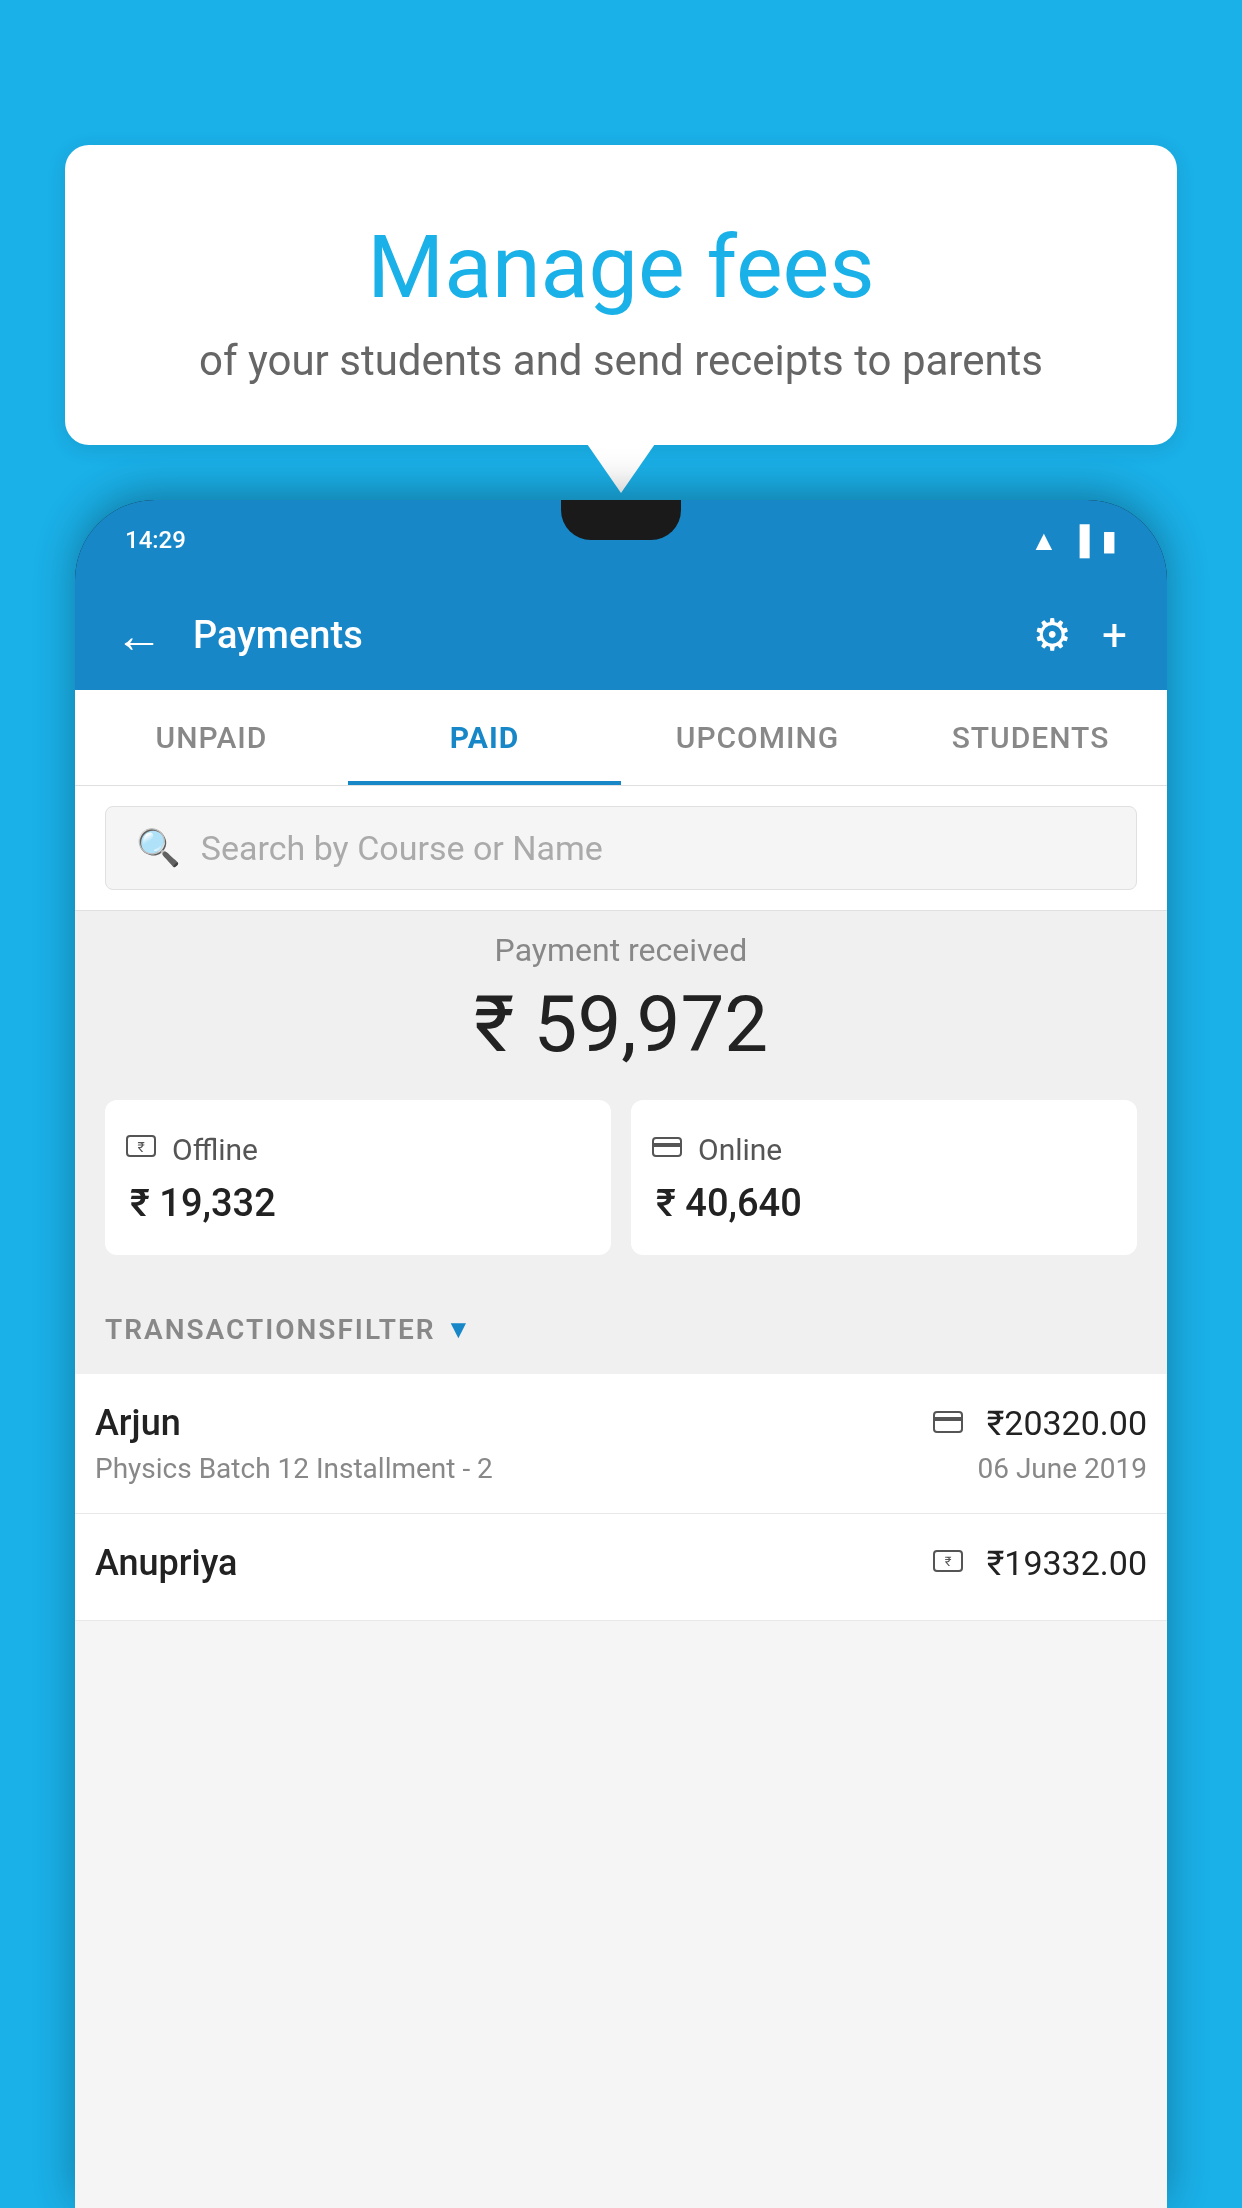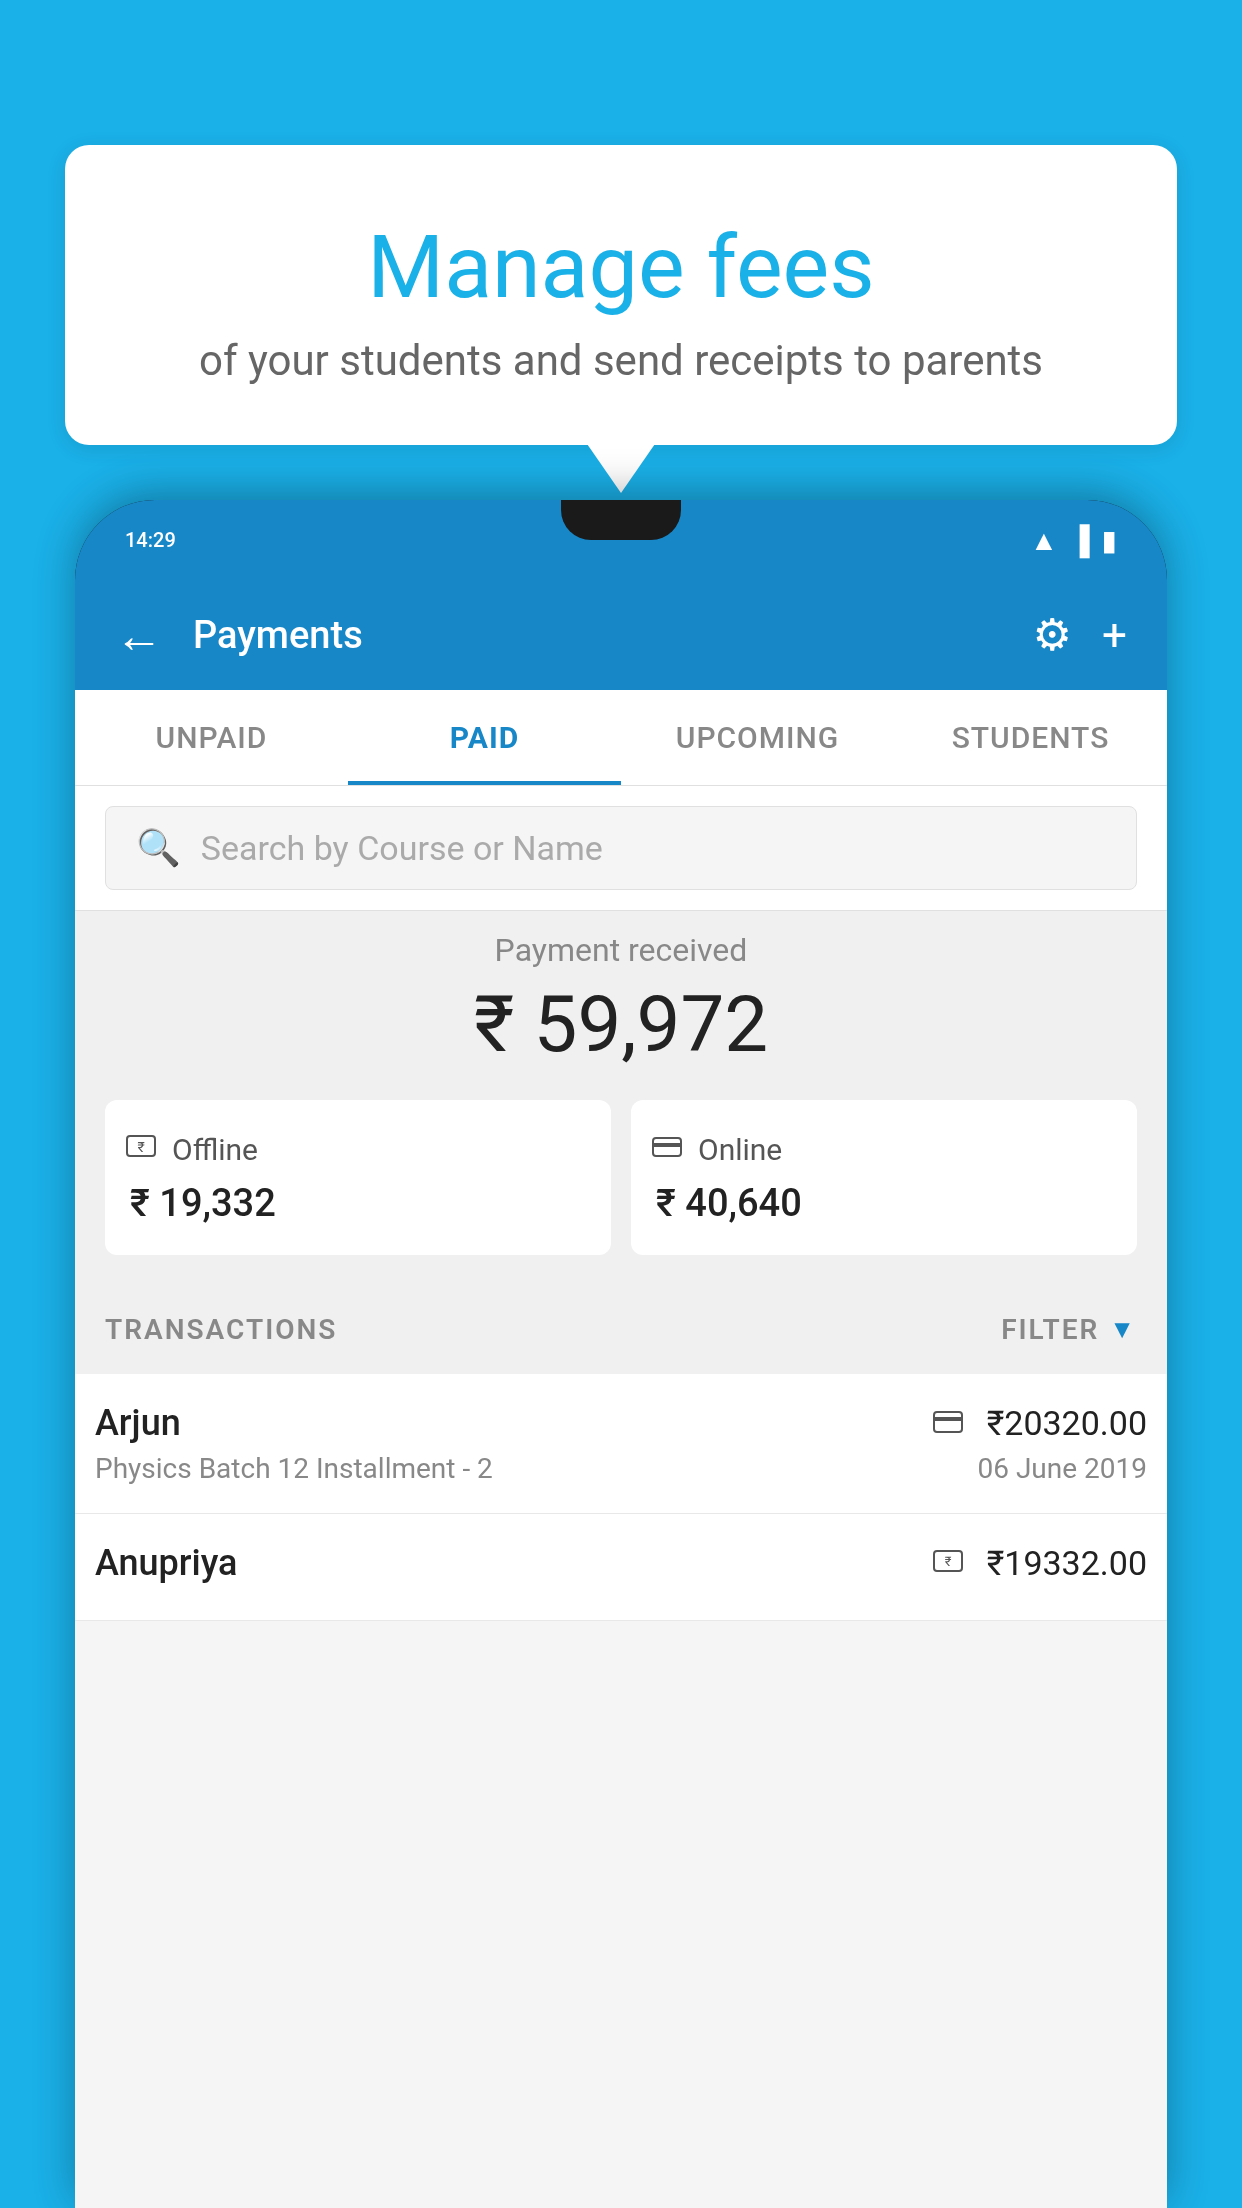--- a/index.html
+++ b/index.html
@@ -75,21 +75,21 @@
       background: #1787c8;
       height: 80px;
       display: flex;
       align-items: center;
       padding: 0 50px;
       position: relative;
     }
 
     .status-time {
       color: white;
-      font-size: 20px;
+      font-size: 24px;
       font-weight: 500;
     }
 
     .notch {
       position: absolute;
       top: 0;
       left: 50%;
       transform: translateX(-50%);
       width: 120px;
       height: 40px;
@@ -263,21 +263,20 @@
       font-size: 38px;
       font-weight: 500;
       color: #222;
       padding-left: 5px;
     }
 
     
     .transactions-header {
       display: flex;
       align-items: center;
-      justify-content: space-between;
       padding: 28px 30px;
       background: #f0f0f0;
     }
 
     .transactions-label {
       font-size: 28px;
       color: #888;
       font-weight: 600;
       letter-spacing: 2px;
     }

